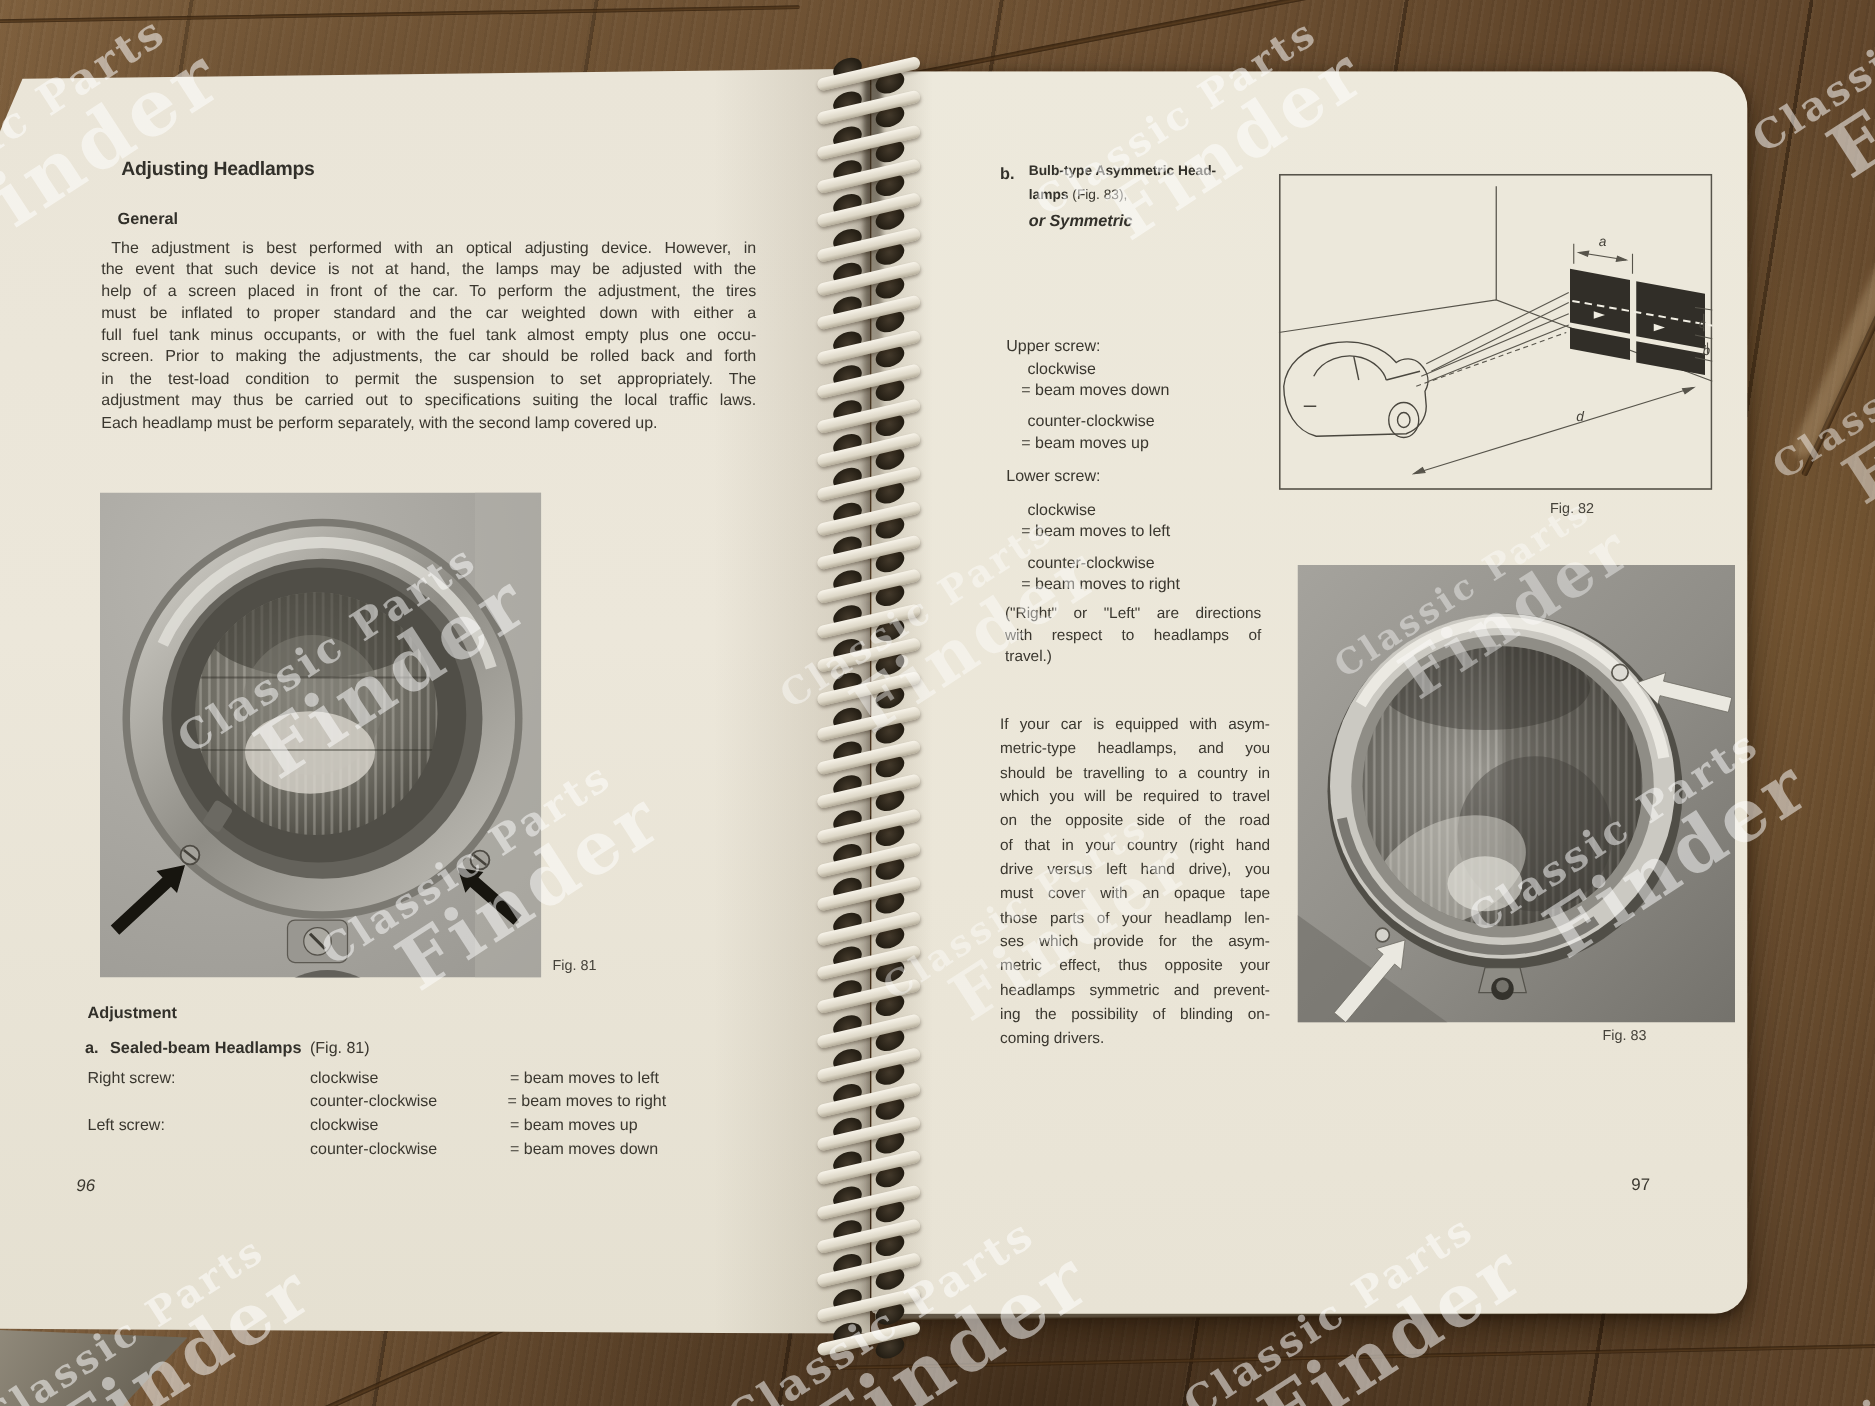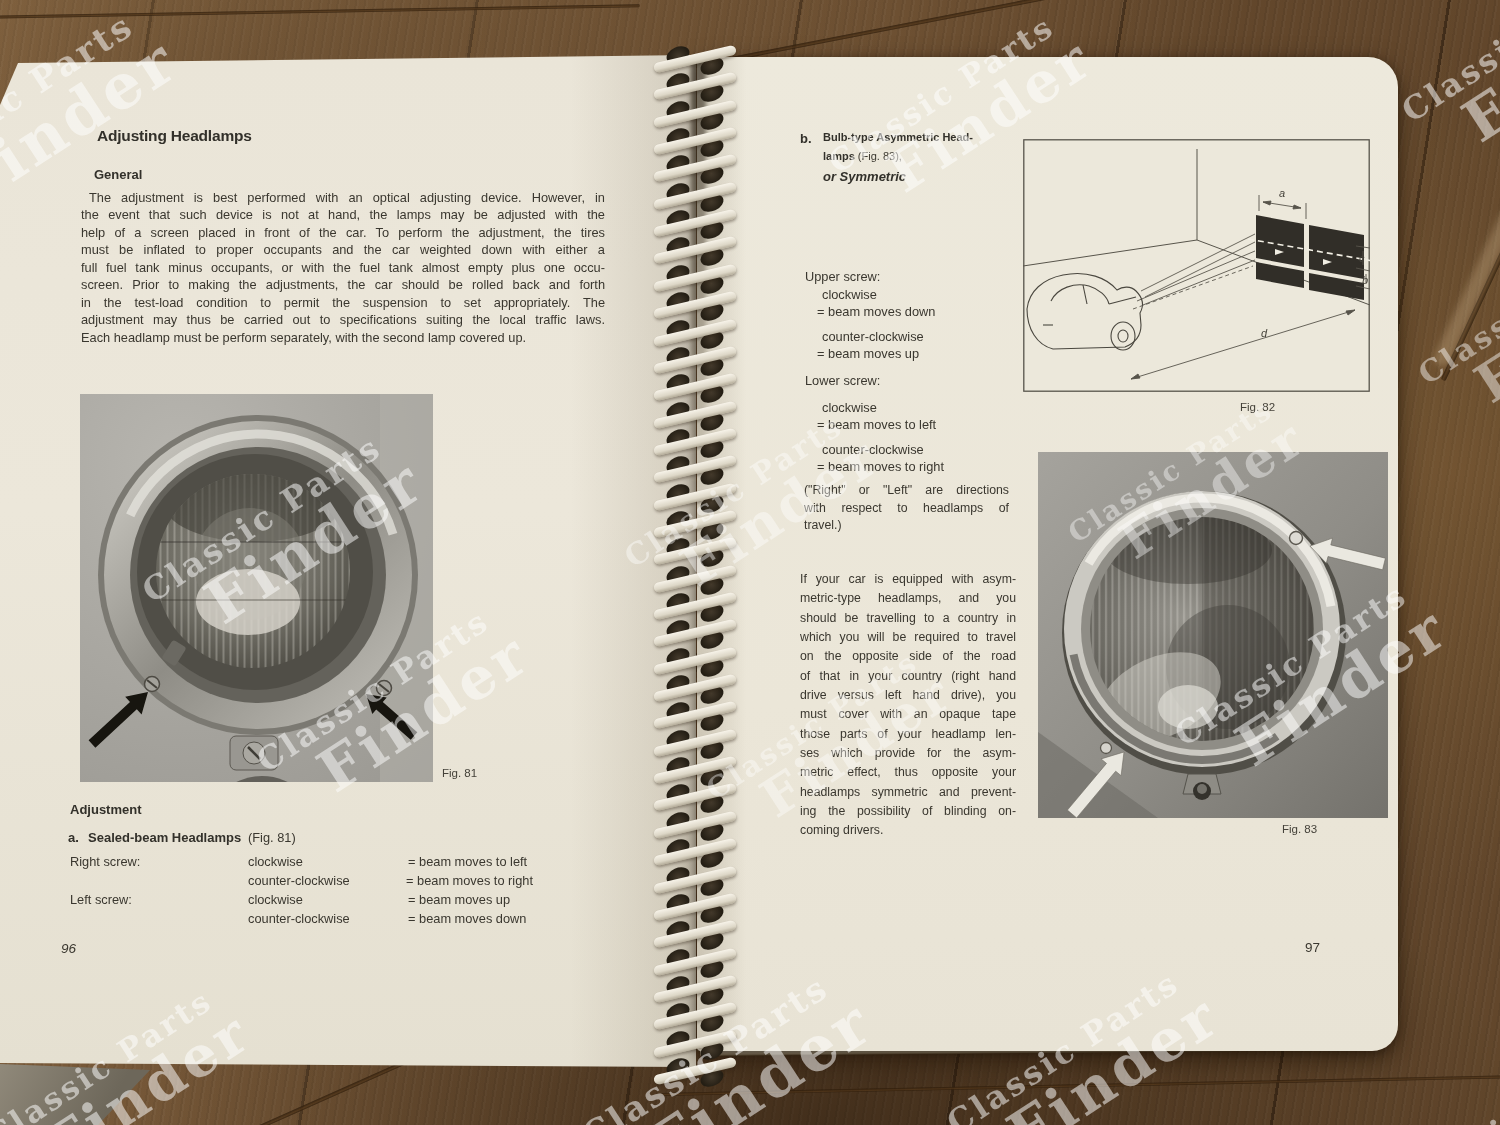--- a/index.html
+++ b/index.html
@@ -90,21 +90,21 @@
 <div class="grey-object"></div>
 
 <div class="page page-left">
   <div class="t b" style="left:97px;top:72px;font-size:15.5px;letter-spacing:-.2px;">Adjusting Headlamps</div>
   <div class="t b" style="left:94px;top:112px;font-size:13px;">General</div>
 
   <div class="t body-text jpara para-indent" style="left:81px;top:134px;width:524px;">
       <div class="tline">The adjustment is best performed with an optical adjusting device. However, in</div>
       <div class="tline">the event that such device is not at hand, the lamps may be adjusted with the</div>
       <div class="tline">help of a screen placed in front of the car. To perform the adjustment, the tires</div>
-      <div class="tline">must be inflated to proper occupants and the car weighted down with either a</div>
+      <div class="tline">must be inflated to proper standard and the car weighted down with either a</div>
       <div class="tline">full fuel tank minus occupants, or with the fuel tank almost empty plus one occu-</div>
       <div class="tline">screen. Prior to making the adjustments, the car should be rolled back and forth</div>
       <div class="tline">in the test-load condition to permit the suspension to set appropriately. The</div>
       <div class="tline">adjustment may thus be carried out to specifications suiting the local traffic laws.</div>
       <div class="tline">Each headlamp must be perform separately, with the second lamp covered up.</div>
     </div>
 
   <div class="photo" style="left:80px;top:339px;width:353px;height:388px;">
     <svg width="353" height="388" viewBox="0 0 353 388">
       <defs>

